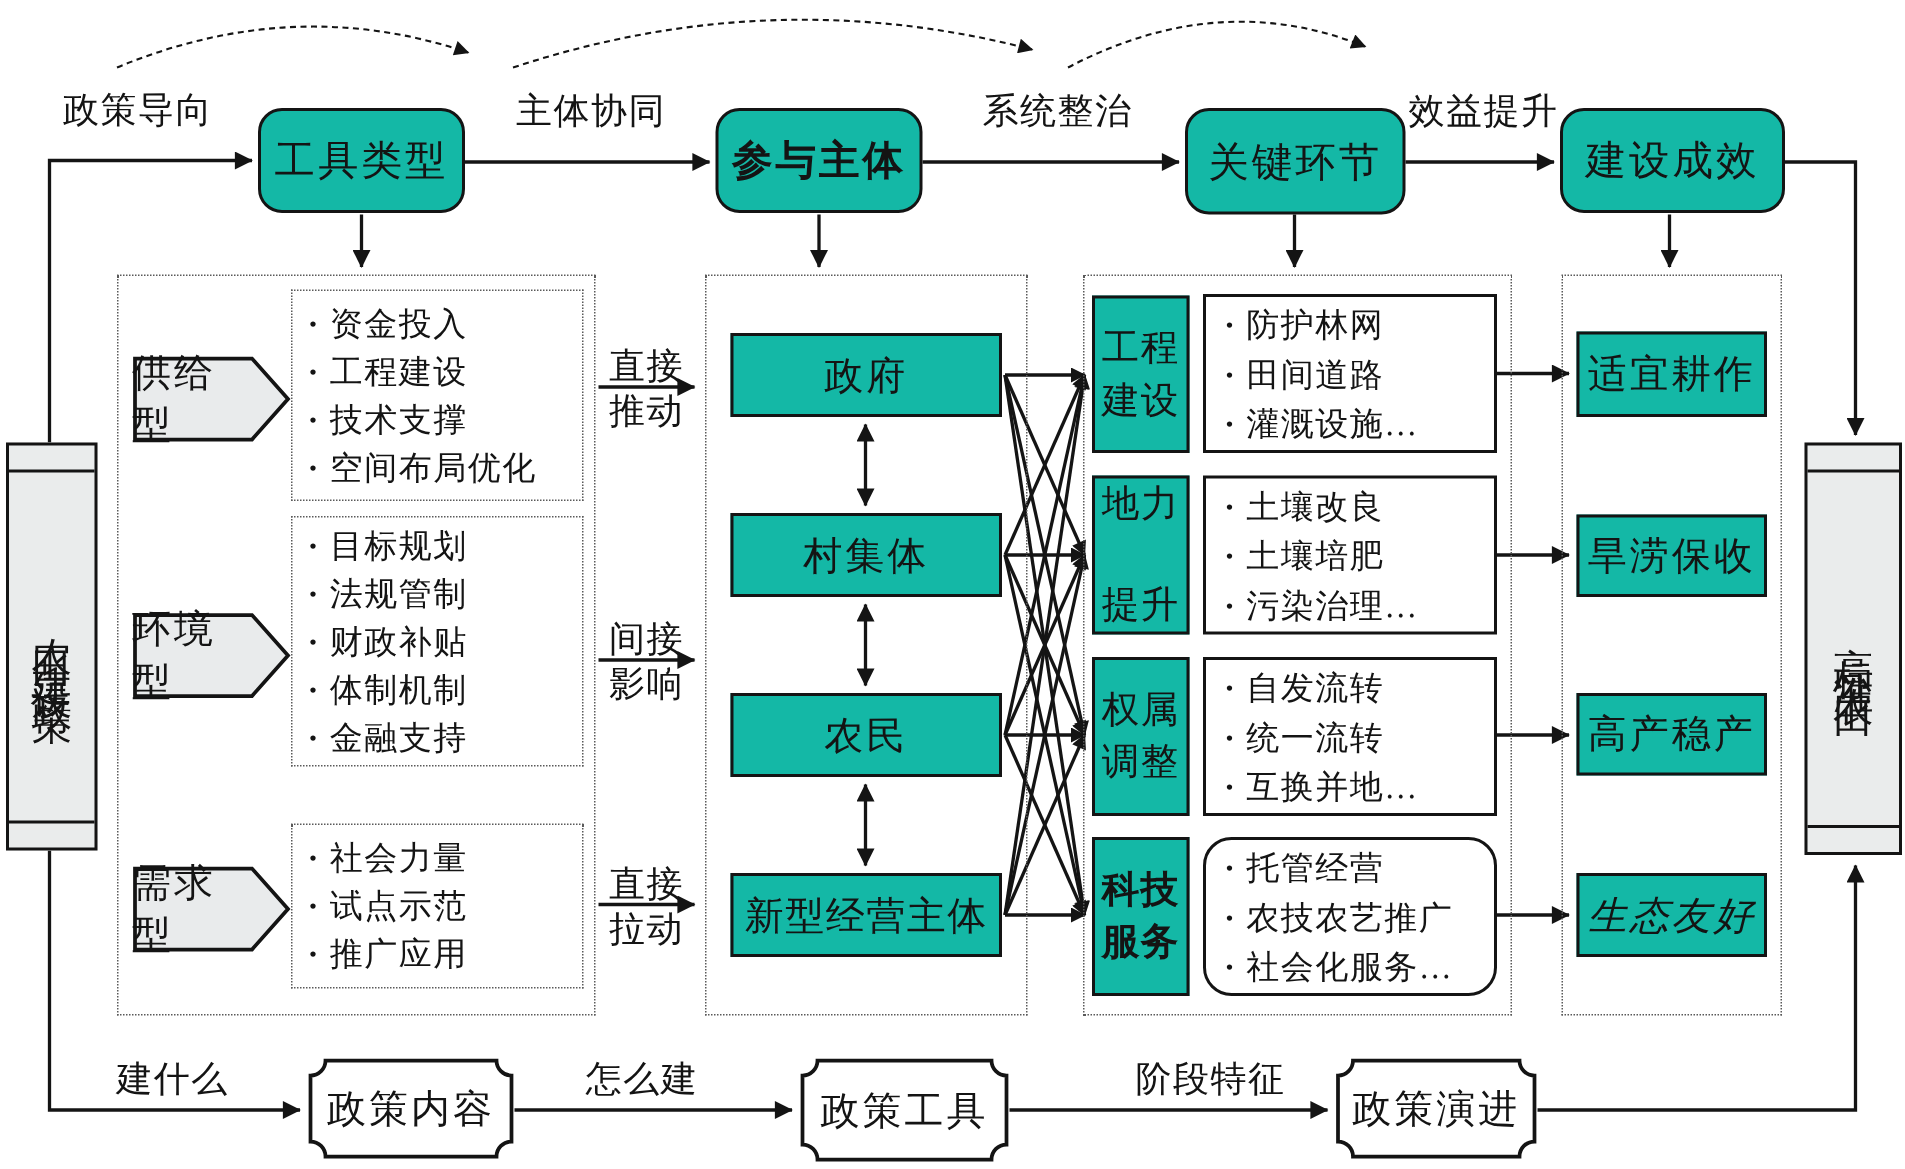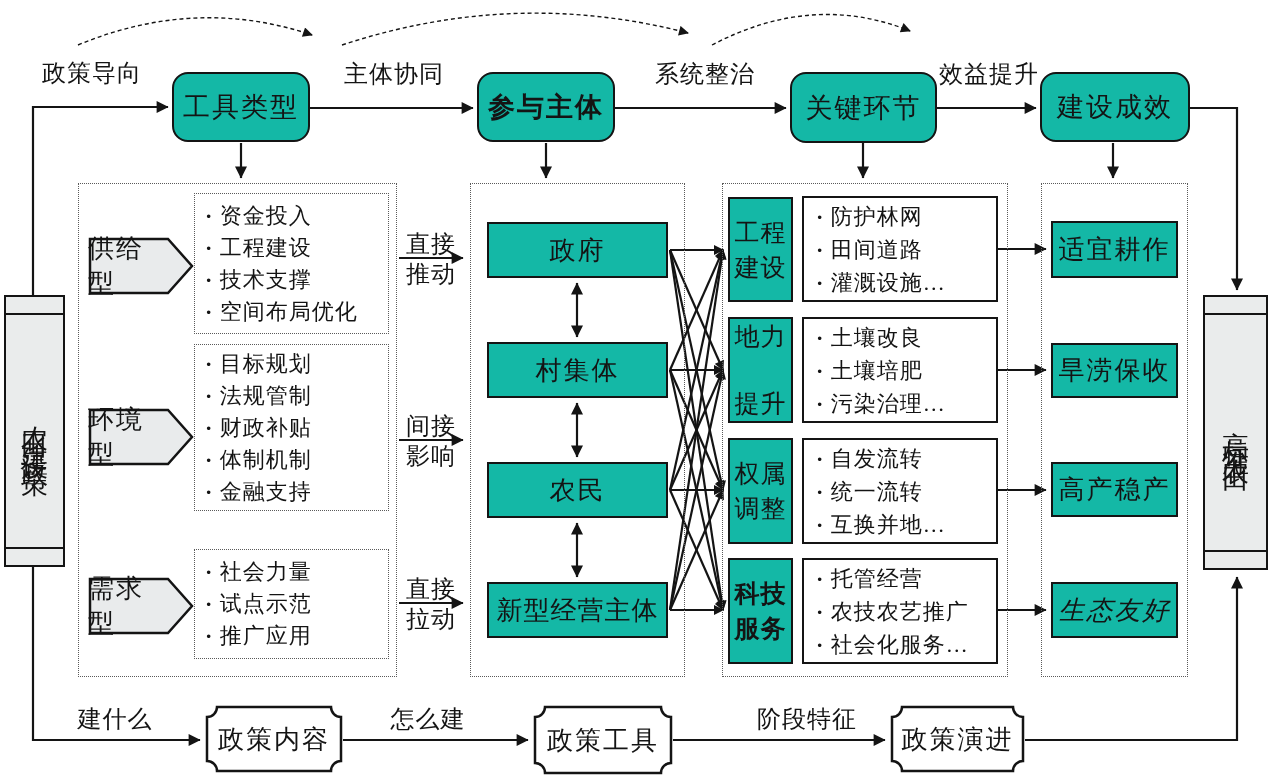--- a/index.html
+++ b/index.html
@@ -207,21 +207,21 @@
   <div class="abs sollist" style="left:802px;top:196px;width:196px;height:106px;">
     <div class="li">防护林网</div>
     <div class="li">田间道路</div>
     <div class="li">灌溉设施…</div>
   </div>
   <div class="abs sollist" style="left:802px;top:438px;width:196px;height:106px;">
     <div class="li">自发流转</div>
     <div class="li">统一流转</div>
     <div class="li">互换并地…</div>
   </div>
-  <div class="abs sollist" style="left:802px;top:558px;width:196px;height:106px;">
+  <div class="abs sollist" style="left:802px;top:558px;width:196px;height:106px;border-radius:19px;">
     <div class="li">托管经营</div>
     <div class="li">农技农艺推广</div>
     <div class="li">社会化服务…</div>
   </div>
 
   <div class="abs node outcome" style="left:1051px;top:221px;width:127px;height:57px;">适宜耕作</div>
   <div class="abs node outcome" style="left:1051px;top:343px;width:127px;height:55px;">旱涝保收</div>
   <div class="abs node outcome" style="left:1051px;top:462px;width:127px;height:55px;">高产稳产</div>
   <div class="abs node outcome" style="left:1051px;top:582px;width:127px;height:56px;font-style:italic;">生态友好</div>
 

